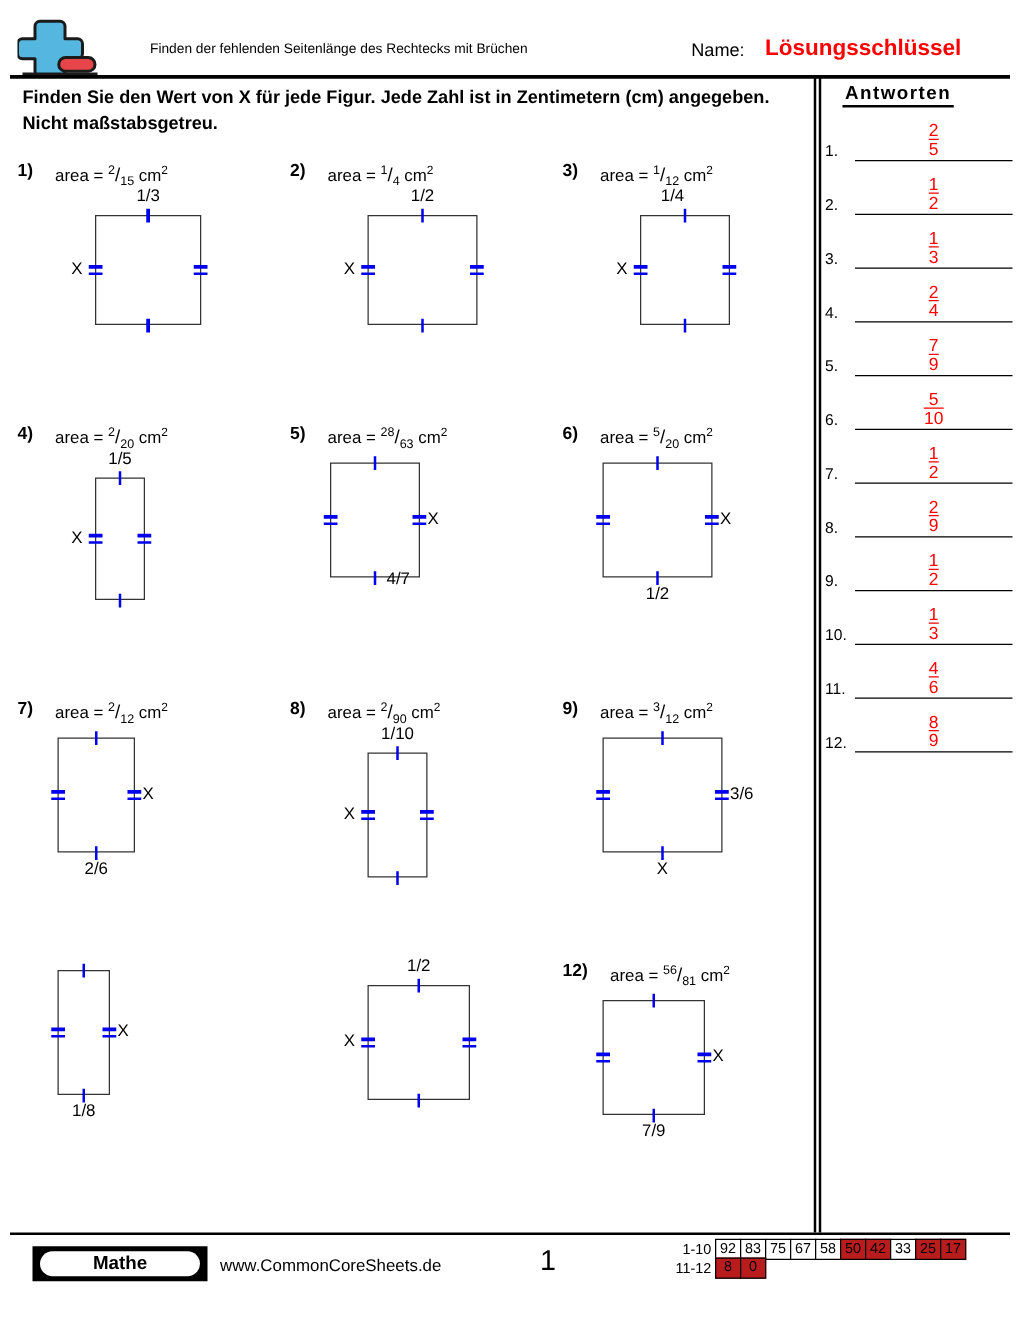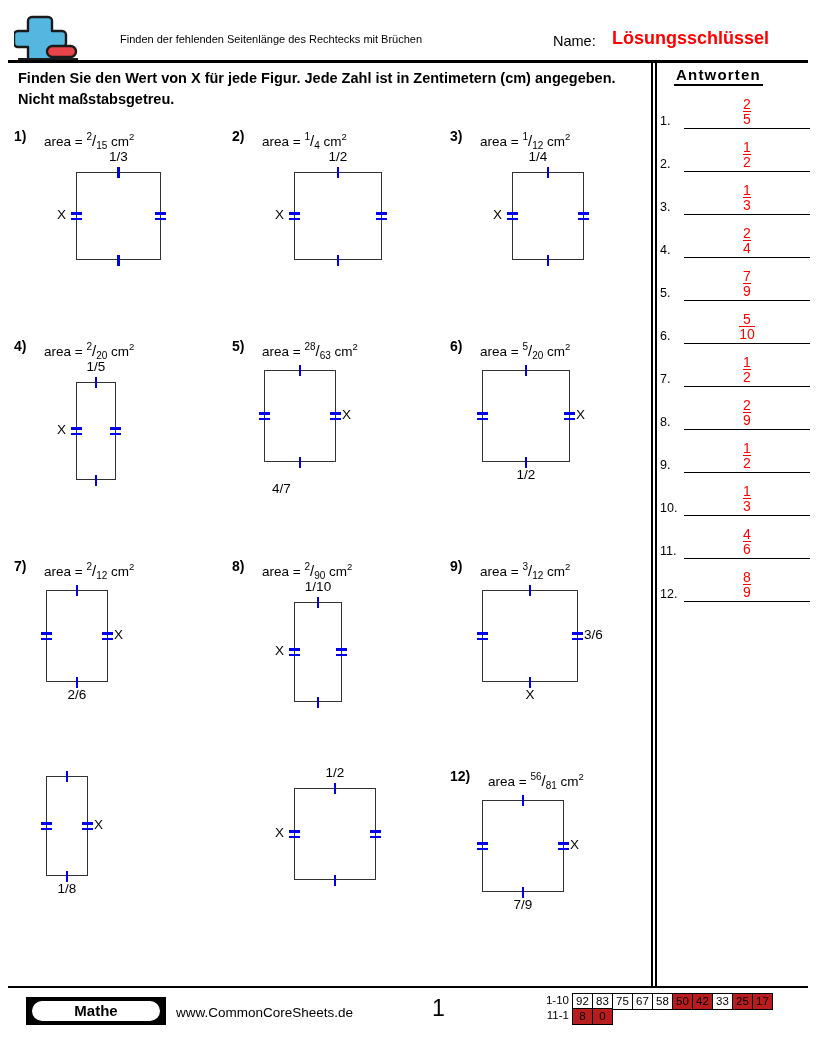--- a/index.html
+++ b/index.html
@@ -212,21 +212,21 @@
     position: absolute;
     left: 432px; top: 995px;
     font-size: 23px;
   }
 
   #score-table {
     position: absolute;
     left: 531px; top: 993px;
     font-size: 11.5px;
   }
-  .score-row { display: flex; align-items: flex-start; height: 15px; }
+  .score-row { display: flex; align-items: flex-end; height: 15px; }
   .score-label {
     width: 38px;
     text-align: right;
     padding-right: 4px;
     line-height: 15px;
   }
   .score-cell {
     width: 21px;
     text-align: center;
     line-height: 15px;
@@ -404,21 +404,21 @@
         <span class="p-area" style="left:30px"><span>area = </span><span class="sn">28</span><span class="sl">/</span><span class="sd">63</span> <span>cm</span><span class="sq">2</span></span>
       </div>
       <div class="fig-wrap">
         <div class="rect" style="left:32px;top:10px;width:72px;height:92px"></div>
         <div class="tick h" style="left:66.7px;top:5px"></div>
         <div class="tick h" style="left:66.7px;top:97px"></div>
         <div class="tick v" style="left:27px;top:52px"></div>
         <div class="tick v" style="left:27px;top:57.5px"></div>
         <div class="tick v" style="left:98px;top:52px"></div>
         <div class="tick v" style="left:98px;top:57.5px"></div>
-        <div class="lbl" style="left:40px;top:122px;width:56px;text-align:left">4/7</div>
+        <div class="lbl" style="left:40px;top:96px;width:56px;text-align:right">4/7</div>
         <div class="lbl" style="left:110px;top:48px">X</div>
       </div>
     </div>
     <div class="problem" style="left: 450px; top: 336px;">
       <div class="p-head">
         <span class="p-num">6)</span>
         <span class="p-area" style="left:30px"><span>area = </span><span class="sn">5</span><span class="sl">/</span><span class="sd">20</span> <span>cm</span><span class="sq">2</span></span>
       </div>
       <div class="fig-wrap">
         <div class="rect" style="left:32px;top:10px;width:88px;height:92px"></div>
@@ -543,17 +543,17 @@
       <div class="score-cell">75</div>
       <div class="score-cell">67</div>
       <div class="score-cell">58</div>
       <div class="score-cell shaded">50</div>
       <div class="score-cell shaded">42</div>
       <div class="score-cell">33</div>
       <div class="score-cell shaded">25</div>
       <div class="score-cell shaded">17</div>
     </div>
     <div class="score-row">
-      <div class="score-label">11-1</div>
+      <div class="score-label">11-12</div>
       <div class="score-cell shaded">8</div>
       <div class="score-cell shaded">0</div>
     </div>
   </div>
 
 </body></html>

